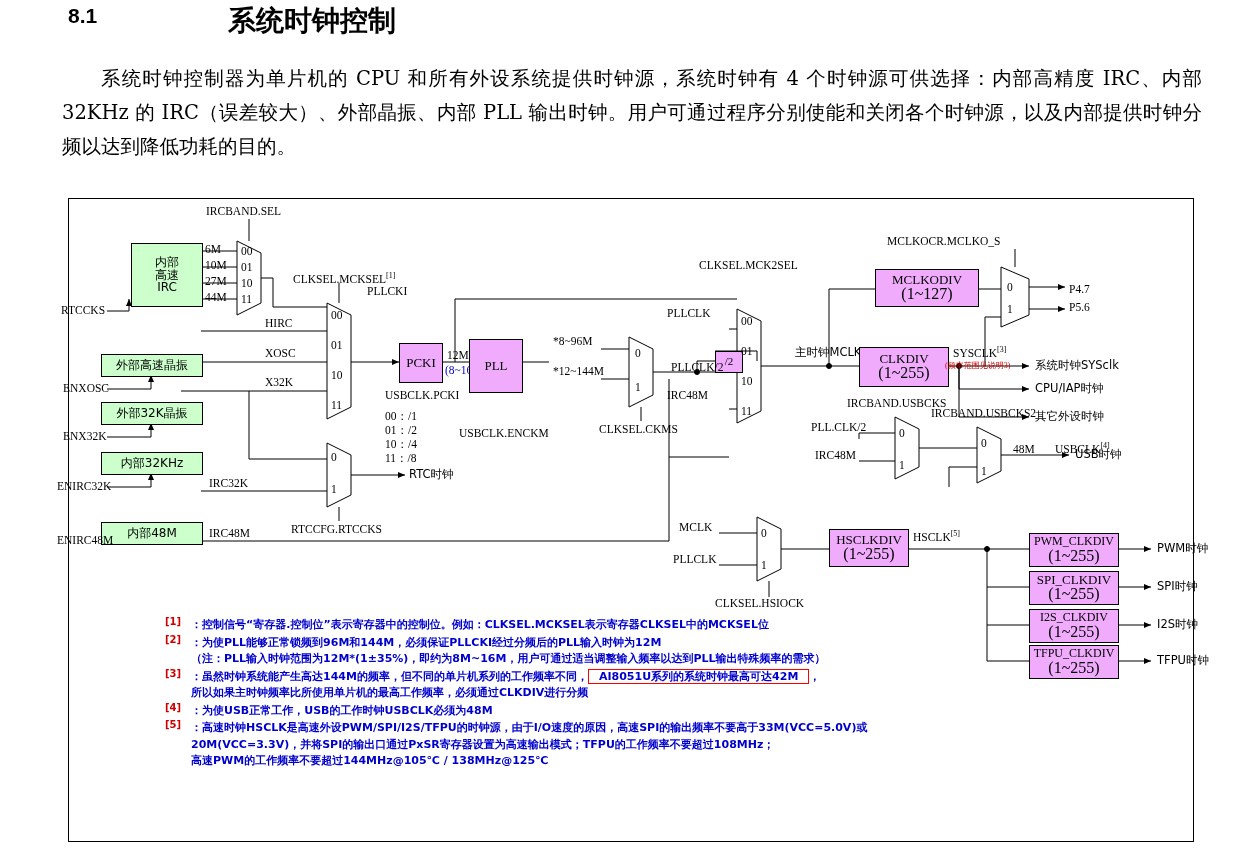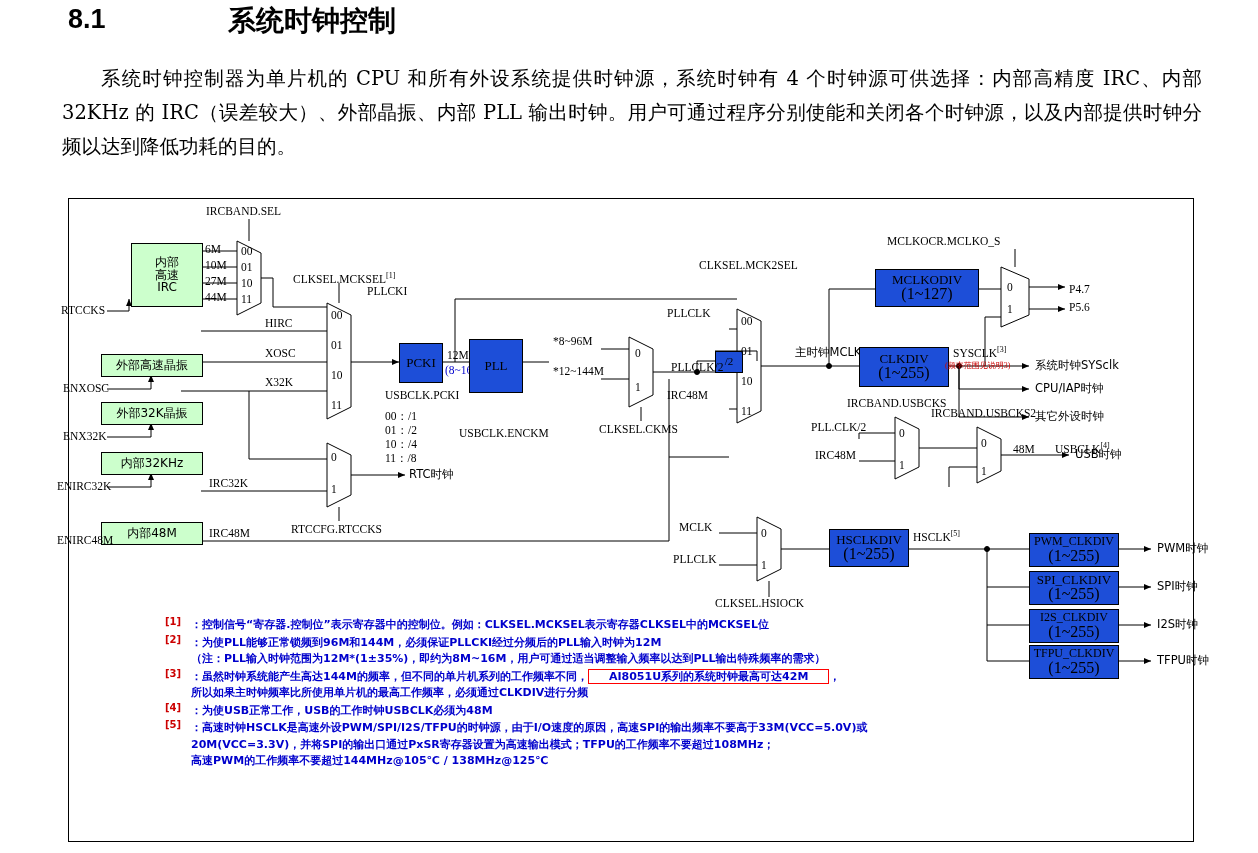--- a/index.html
+++ b/index.html
@@ -1,45 +1,45 @@
 <!DOCTYPE html>
 <html><head>
 <meta charset="utf-8">
 <style>
   html,body{margin:0;padding:0;background:#fff;}
   body{width:1258px;height:853px;font-family:"Liberation Serif",serif;color:#000;position:relative;overflow:hidden;}
   .page{position:relative;width:1258px;height:853px;}
 
   
-  .h-num{position:absolute;left:68px;top:4px;font-family:"Liberation Sans",sans-serif;font-weight:bold;font-size:27px;letter-spacing:0;}
+  .h-num{position:absolute;left:68px;top:4px;font-family:"Liberation Sans",sans-serif;font-weight:bold;font-size:21px;letter-spacing:0;}
   .h-title{position:absolute;left:228px;top:2px;font-family:"DejaVu Sans",sans-serif;font-weight:bold;font-size:28px;}
 
   
   .para{position:absolute;left:62px;top:62px;width:1140px;font-family:"DejaVu Serif",serif;font-size:19.5px;line-height:34px;text-align:justify;text-indent:2em;}
 
   
   .frame{position:absolute;left:68px;top:198px;width:1124px;height:642px;border:1px solid #000;background:#fff;}
 
   
-  .box{position:absolute;border:1px solid #000;background:#1d4ed8;display:flex;flex-direction:column;align-items:center;justify-content:center;text-align:center;line-height:1.05;}
+  .box{position:absolute;border:1px solid #000;background:#f0abfc;display:flex;flex-direction:column;align-items:center;justify-content:center;text-align:center;line-height:1.05;}
   .green{background:#ccffcc;}
   .lbl{position:absolute;font-family:"Liberation Serif",serif;font-size:11.5px;white-space:nowrap;}
   .cn{font-family:"DejaVu Sans",serif;}
   .sup{font-size:8px;vertical-align:super;}
   .small{font-size:16px;}
   .red{color:#cc0000;}
   .blue{color:#0000cc;}
 
   svg.wires{position:absolute;left:0;top:0;width:1124px;height:642px;overflow:visible;}
 
   
   .notes{position:absolute;left:96px;top:418px;width:900px;font-family:"DejaVu Sans",sans-serif;font-size:11px;line-height:16.5px;color:#0000cc;font-weight:bold;}
   .notes .row{position:relative;padding-left:26px;margin-bottom:1px;}
   .notes .mk{position:absolute;left:0;top:-3px;color:#cc0000;font-size:10px;}
-  .hl{border:1px solid #ff0000;padding:0 20px;}
+  .hl{border:1px solid #ff0000;padding:0 10px;}
 </style>
 </head>
 <body>
 
 <div class="page">
 
   <div class="h-num">8.1</div>
   <div class="h-title">系统时钟控制</div>
   <div class="para">系统时钟控制器为单片机的 CPU 和所有外设系统提供时钟源，系统时钟有 4 个时钟源可供选择：内部高精度 IRC、内部 32KHz 的 IRC（误差较大）、外部晶振、内部 PLL 输出时钟。用户可通过程序分别使能和关闭各个时钟源，以及内部提供时钟分频以达到降低功耗的目的。</div>
 

